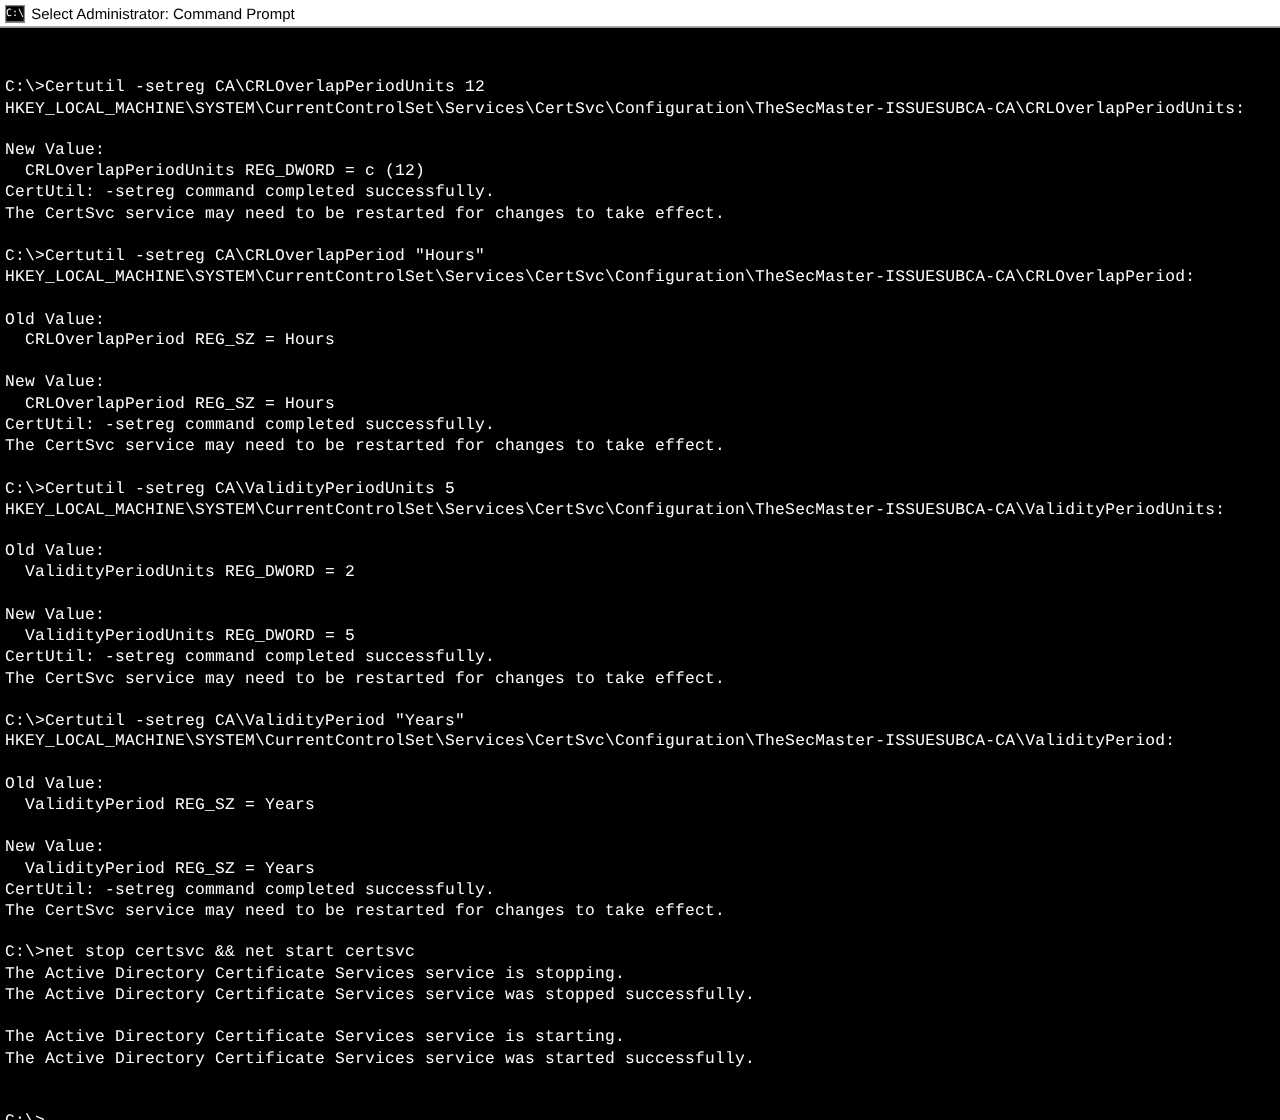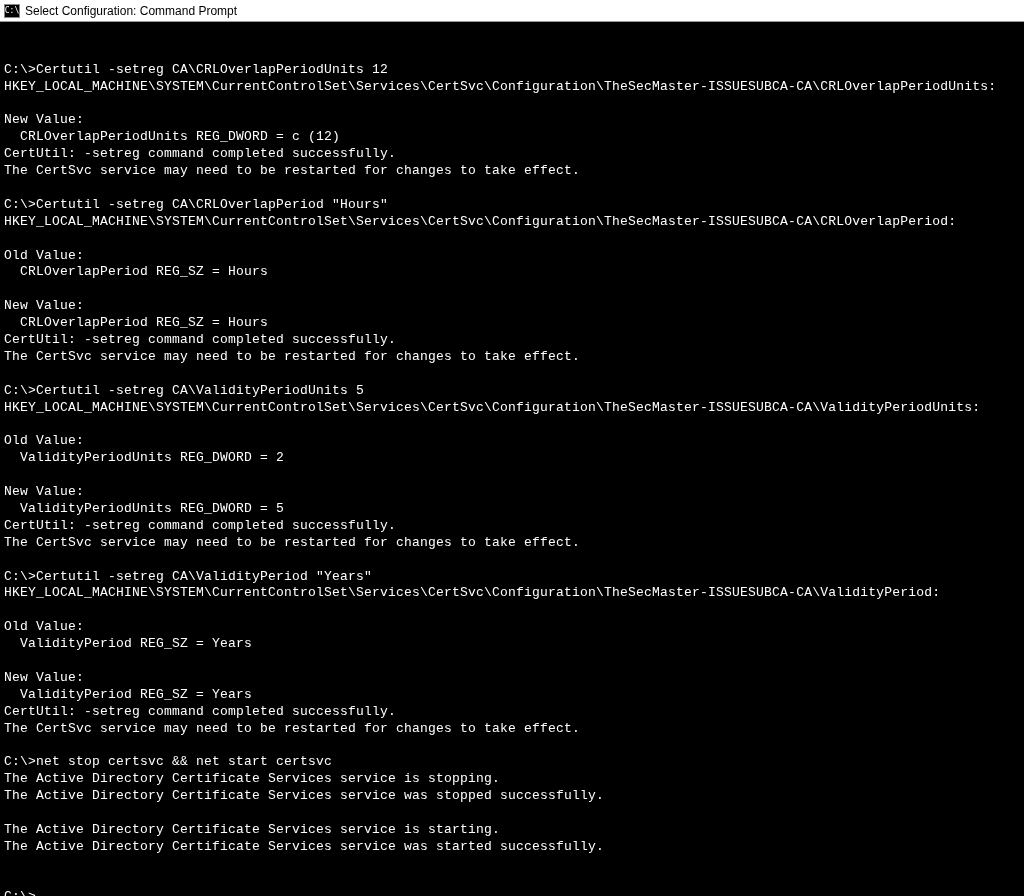--- a/index.html
+++ b/index.html
@@ -41,21 +41,21 @@
       white-space: pre;
       line-height: 1.3;
       letter-spacing: 0.2px;
     }
   </style>
 </head>
 <body>
 
 <div class="titlebar">
   <span class="titlebar-icon">C:\</span>
-  <span>Select Configuration: Command Prompt</span>
+  <span>Select Administrator: Command Prompt</span>
 </div>
 
 <div class="terminal">
   <span id="terminal-lines">
 C:\&gt;Certutil -setreg CA\CRLOverlapPeriodUnits 12
 HKEY_LOCAL_MACHINE\SYSTEM\CurrentControlSet\Services\CertSvc\Configuration\TheSecMaster-ISSUESUBCA-CA\CRLOverlapPeriodUnits:
 
 New Value:
   CRLOverlapPeriodUnits REG_DWORD = c (12)
 CertUtil: -setreg command completed successfully.

